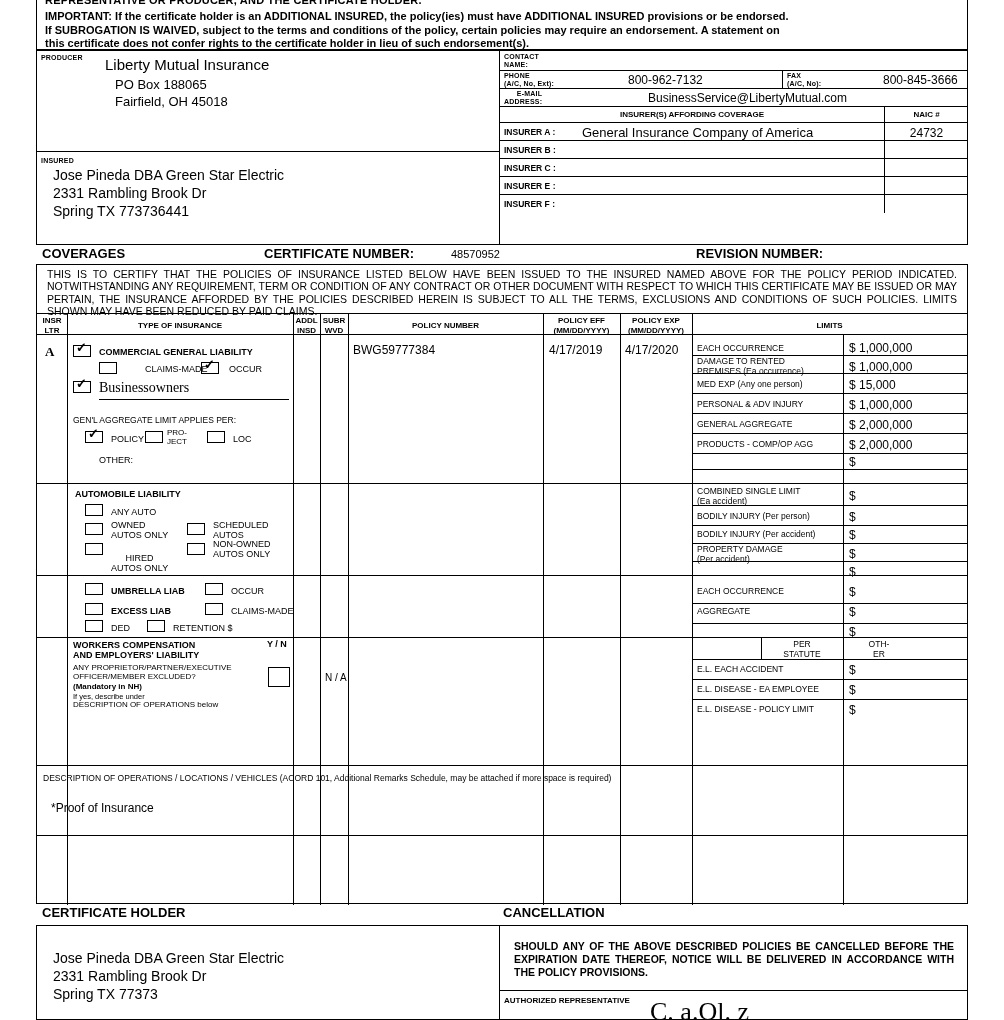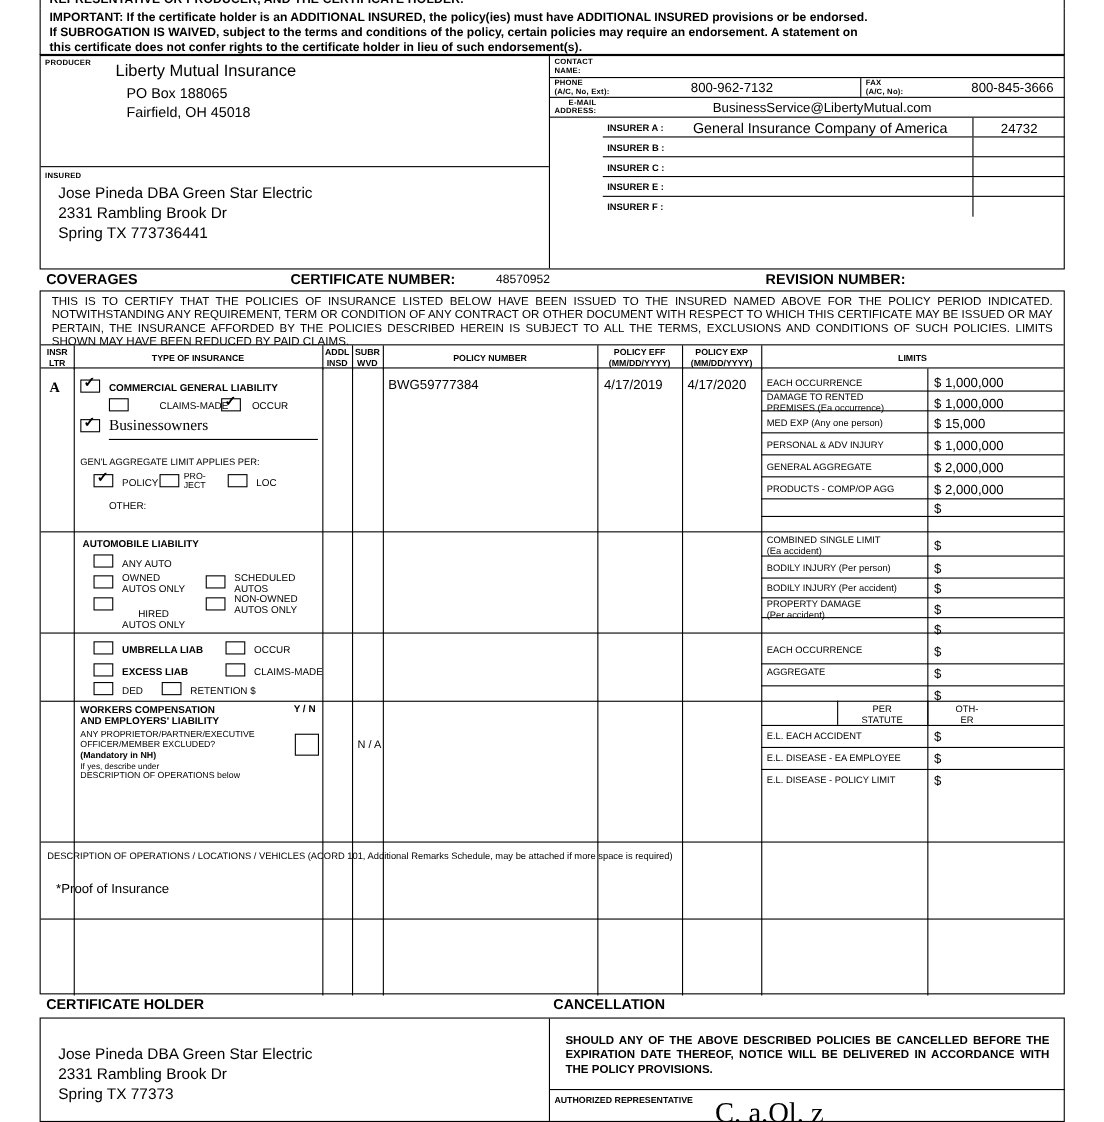--- a/index.html
+++ b/index.html
@@ -18,21 +18,21 @@
   .prod-name{position:absolute;left:68px;top:5px;font-size:15px;font-family:"Liberation Sans",sans-serif;}
   .prod-addr{position:absolute;left:78px;top:25px;font-size:13px;line-height:17px;}
   .insured-lbl{position:absolute;left:4px;top:106px;}
   .insured-name{position:absolute;left:16px;top:115px;font-size:14px;line-height:18px;}
   .prod-right{position:absolute;left:463px;top:0;width:468px;height:100%;}
   .r-row{position:relative;border-bottom:1px solid #000;box-sizing:border-box;}
   .contactrow{height:20px;}
   .phonerow{height:18px;}
   .emailrow{height:18px;text-align:right;}
   .cov-hdr{height:14px;text-align:center;font-size:8px;font-weight:bold;padding-top:2px;box-sizing:border-box;}
-  .ins-row{height:18px;box-sizing:border-box;margin-left:48px;}
+  .ins-row{height:18px;box-sizing:border-box;}
   .naic-col{position:absolute;right:0;top:0;width:84px;height:100%;border-left:1px solid #000;box-sizing:border-box;}
   .fax-col{position:absolute;left:282px;top:0;width:186px;height:100%;border-left:1px solid #000;box-sizing:border-box;}
   .val-c{position:absolute;font-size:12px;}
   
   .covbar{position:absolute;left:36px;top:246px;width:932px;height:18px;}
   .covbar .c1{position:absolute;left:6px;top:0;font-size:13px;font-weight:bold;}
   .covbar .c2{position:absolute;left:228px;top:0;font-size:13px;font-weight:bold;}
   .covbar .c3{position:absolute;left:415px;top:2px;font-size:11px;}
   .covbar .c4{position:absolute;left:660px;top:0;font-size:13px;font-weight:bold;}
   
@@ -105,20 +105,26 @@
           <div class="lbl" style="position:absolute;left:4px;top:1px;line-height:8px;">FAX<br>(A/C, No):</div>
           <div class="val-c" style="left:100px;top:2px;">800-845-3666</div>
         </div>
       </div>
 
       <div class="r-row emailrow" style="height:18px;">
         <div class="lbl" style="position:absolute;left:4px;top:1px;line-height:8px;">E-MAIL<br>ADDRESS:</div>
         <div class="val-c" style="left:148px;top:2px;">BusinessService@LibertyMutual.com</div>
       </div>
 
+      <div class="r-row cov-hdr" style="height:16px;">
+        <div style="position:absolute;left:0;top:3px;width:384px;text-align:center;">INSURER(S) AFFORDING COVERAGE</div>
+        <div class="naic-col">
+          <div style="text-align:center;padding-top:3px;font-size:8px;font-weight:bold;">NAIC #</div>
+        </div>
+      </div>
 
       <div class="r-row ins-row">
         <div style="position:absolute;left:4px;top:4px;font-size:8.5px;font-weight:bold;">INSURER A :</div>
         <div style="position:absolute;left:82px;top:2px;font-size:13px;">General Insurance Company of America</div>
         <div class="naic-col">
           <div style="text-align:center;padding-top:3px;font-size:12px;">24732</div>
         </div>
       </div>
       <div class="r-row ins-row">
         <div style="position:absolute;left:4px;top:4px;font-size:8.5px;font-weight:bold;">INSURER B :</div>

